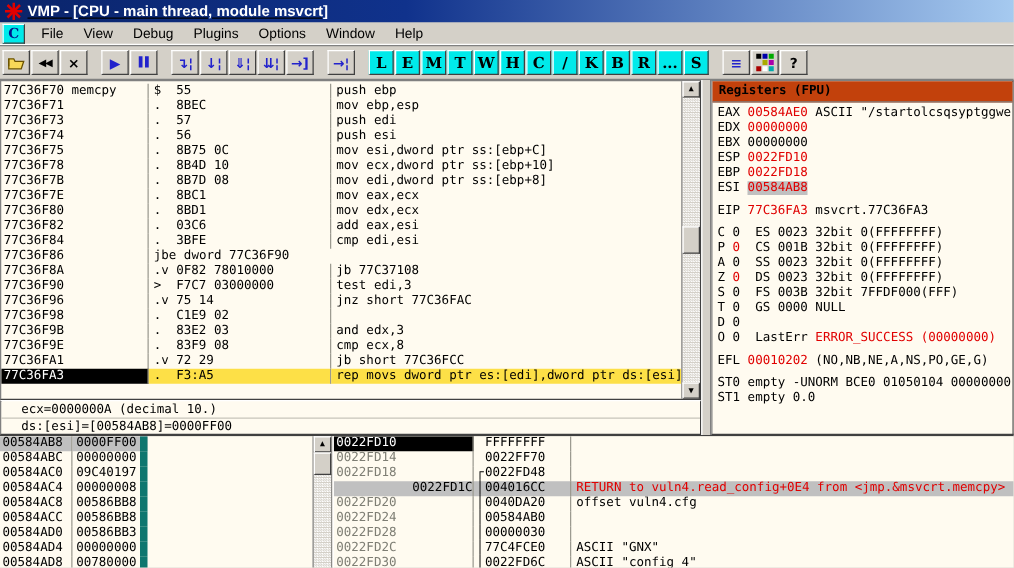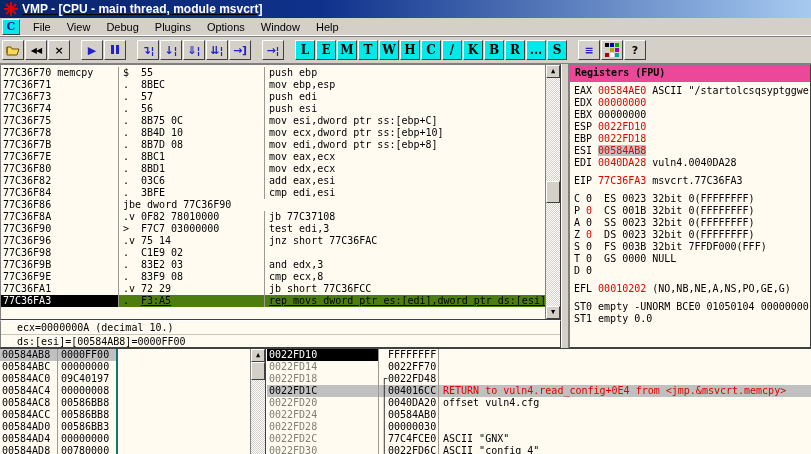--- a/index.html
+++ b/index.html
@@ -35,60 +35,60 @@
   .leftcol{width:561px;display:flex;flex-direction:column;}
   .pane{background:#FFFBF0;}
   .disasm{height:256px;display:flex;border:1px solid;border-color:#808080 #404040 #404040 #808080;box-sizing:border-box;}
   .disasm-rows{flex:1;padding-top:2px;overflow:hidden;}
   .drow{display:flex;height:12px;line-height:12px;white-space:pre;}
   .c-addr{width:118px;padding-left:2px;border-right:1px solid #9C9A90;box-sizing:border-box;overflow:hidden;}
   .c-hex{width:146px;padding-left:4px;border-right:1px solid #9C9A90;box-sizing:border-box;overflow:hidden;}
   .c-mark{display:inline-block;width:18px;}
   .c-instr{flex:1;padding-left:4px;overflow:hidden;}
   .drow.sel .c-addr{background:#000;color:#FFF;}
-  .drow.sel .c-hex,.drow.sel .c-instr{background:#4d7c0f;text-decoration:underline;}
+  .drow.sel .c-hex,.drow.sel .c-instr{background:#fde047;}
   
   .vsb{width:14px;display:flex;flex-direction:column;background-image:conic-gradient(#FFFFFF 25%,#D4D0C8 0 50%,#FFFFFF 0 75%,#D4D0C8 0);background-size:2px 2px;border-left:1px solid #808080;}
   .sbtn{height:13px;background:#D4D0C8;border:1px solid;border-color:#FFFFFF #404040 #404040 #FFFFFF;
         font-size:7px;line-height:11px;text-align:center;color:#000;box-sizing:border-box;}
   .sthumb{height:22px;background:#D4D0C8;border:1px solid;border-color:#FFFFFF #404040 #404040 #FFFFFF;box-sizing:border-box;}
   .strack{flex:1;}
   
   .infopane{height:28px;border:1px solid;border-color:#808080 #404040 #404040 #808080;border-top:1px solid #FFFFFF;box-sizing:border-box;}
   .infoline{height:13px;line-height:13px;padding-left:16px;white-space:pre;}
   .infoline.first{border-bottom:1px solid #C8C5BA;}
   
   .splitter{width:6px;background:#D4D0C8;border-left:1px solid #FFFFFF;border-right:1px solid #808080;}
   
   .registers{flex:1;display:flex;flex-direction:column;border:1px solid;border-color:#808080 #404040 #404040 #808080;box-sizing:border-box;}
-  .reg-header{height:16px;line-height:16px;background:#ec4899;font-weight:bold;padding-left:5px;
+  .reg-header{height:16px;line-height:16px;background:#c2410c;font-weight:bold;padding-left:5px;
               border-bottom:1px solid #808080;white-space:pre;}
   .reg-body{flex:1;padding:3px 0 0 4px;overflow:hidden;}
   .reg-line{height:12px;line-height:12px;white-space:pre;}
   .reg-gap{height:6px;}
   .red{color:#E00000;}
   .boxed{background:#C0C0C0;}
   
   .bottom{display:flex;height:109px;border-top:1px solid #404040;}
   .dump{width:266px;display:flex;border-right:1px solid #404040;box-sizing:border-box;}
   .dump-rows{flex:1;overflow:hidden;}
   .durow{display:flex;height:12px;line-height:12px;white-space:pre;}
   .da{width:58px;padding-left:2px;border-right:1px solid #9C9A90;box-sizing:border-box;}
-  .dv{width:60px;padding-left:3px;border-right:2px solid #0f766e;box-sizing:border-box;}
+  .dv{width:60px;padding-left:3px;border-right:6px solid #0f766e;box-sizing:border-box;}
   .durow.sel .da,.durow.sel .dv{background:#C0C0C0;}
   .stack{flex:1;overflow:hidden;border-left:1px solid #FFFFFF;}
   .srow{display:flex;height:12px;line-height:12px;white-space:pre;}
   .sa{width:112px;padding-left:2px;color:#7E7E74;border-right:1px solid #9C9A90;box-sizing:border-box;}
-  .svwrap{width:60px;display:flex;border-right:1px solid #9C9A90;box-sizing:border-box;}
+  .svwrap{width:78px;display:flex;border-right:1px solid #9C9A90;box-sizing:border-box;}
   .sbr{display:inline-block;width:8px;text-align:right;}
   .sv{padding-left:1px;}
   .sc{flex:1;padding-left:4px;overflow:hidden;}
   .srow.selblack .sa{background:#000;color:#FFF;}
   .srow.selgray{background:#C0C0C0;}
-  .srow.selgray .sa{color:#000;}
+  .srow.selgray .sa{color:#000;text-align:right;}
 </style>
 </head>
 <body>
 
 <div class="screen">
 
   <div class="titlebar">
     <span class="ticon">
       <svg width="14" height="14" viewBox="0 0 14 14">
         <g stroke="#E00000" stroke-width="2">
@@ -260,31 +260,31 @@
 
     <div class="registers pane">
       <div class="reg-header">Registers (FPU)</div>
       <div class="reg-body" id="reg-body">
           <div class="reg-line"><span>EAX </span><span class="red">00584AE0</span><span> ASCII "/startolcsqsyptggwe</span></div>
           <div class="reg-line"><span>EDX </span><span class="red">00000000</span></div>
           <div class="reg-line"><span>EBX </span><span>00000000</span></div>
           <div class="reg-line"><span>ESP </span><span class="red">0022FD10</span></div>
           <div class="reg-line"><span>EBP </span><span class="red">0022FD18</span></div>
           <div class="reg-line"><span>ESI </span><span class="red boxed">00584AB8</span></div>
-          <div class="reg-line"><span>EDI </span><span class="red">0040DA28</span><span> vuln4.0040DA28</span></div>
           <div class="reg-gap"></div>
           <div class="reg-line"><span>EIP </span><span class="red">77C36FA3</span><span> msvcrt.77C36FA3</span></div>
           <div class="reg-gap"></div>
           <div class="reg-line"><span>C </span><span>0</span><span>  ES 0023 32bit 0(FFFFFFFF)</span></div>
           <div class="reg-line"><span>P </span><span class="red">0</span><span>  CS 001B 32bit 0(FFFFFFFF)</span></div>
           <div class="reg-line"><span>A </span><span>0</span><span>  SS 0023 32bit 0(FFFFFFFF)</span></div>
           <div class="reg-line"><span>Z </span><span class="red">0</span><span>  DS 0023 32bit 0(FFFFFFFF)</span></div>
           <div class="reg-line"><span>S </span><span>0</span><span>  FS 003B 32bit 7FFDF000(FFF)</span></div>
           <div class="reg-line"><span>T </span><span>0</span><span>  GS 0000 NULL</span></div>
           <div class="reg-line"><span>D </span><span>0</span></div>
+          <div class="reg-line"><span>O </span><span>0</span><span>  LastErr </span><span class="red">ERROR_SUCCESS (00000000)</span></div>
           <div class="reg-gap"></div>
           <div class="reg-line"><span>EFL </span><span class="red">00010202</span><span> (NO,NB,NE,A,NS,PO,GE,G)</span></div>
           <div class="reg-gap"></div>
           <div class="reg-line"><span>ST0 empty -UNORM BCE0 01050104 00000000</span></div>
           <div class="reg-line"><span>ST1 empty 0.0</span></div>
         </div>
     </div>
   </div>
 
   <div class="bottom">

